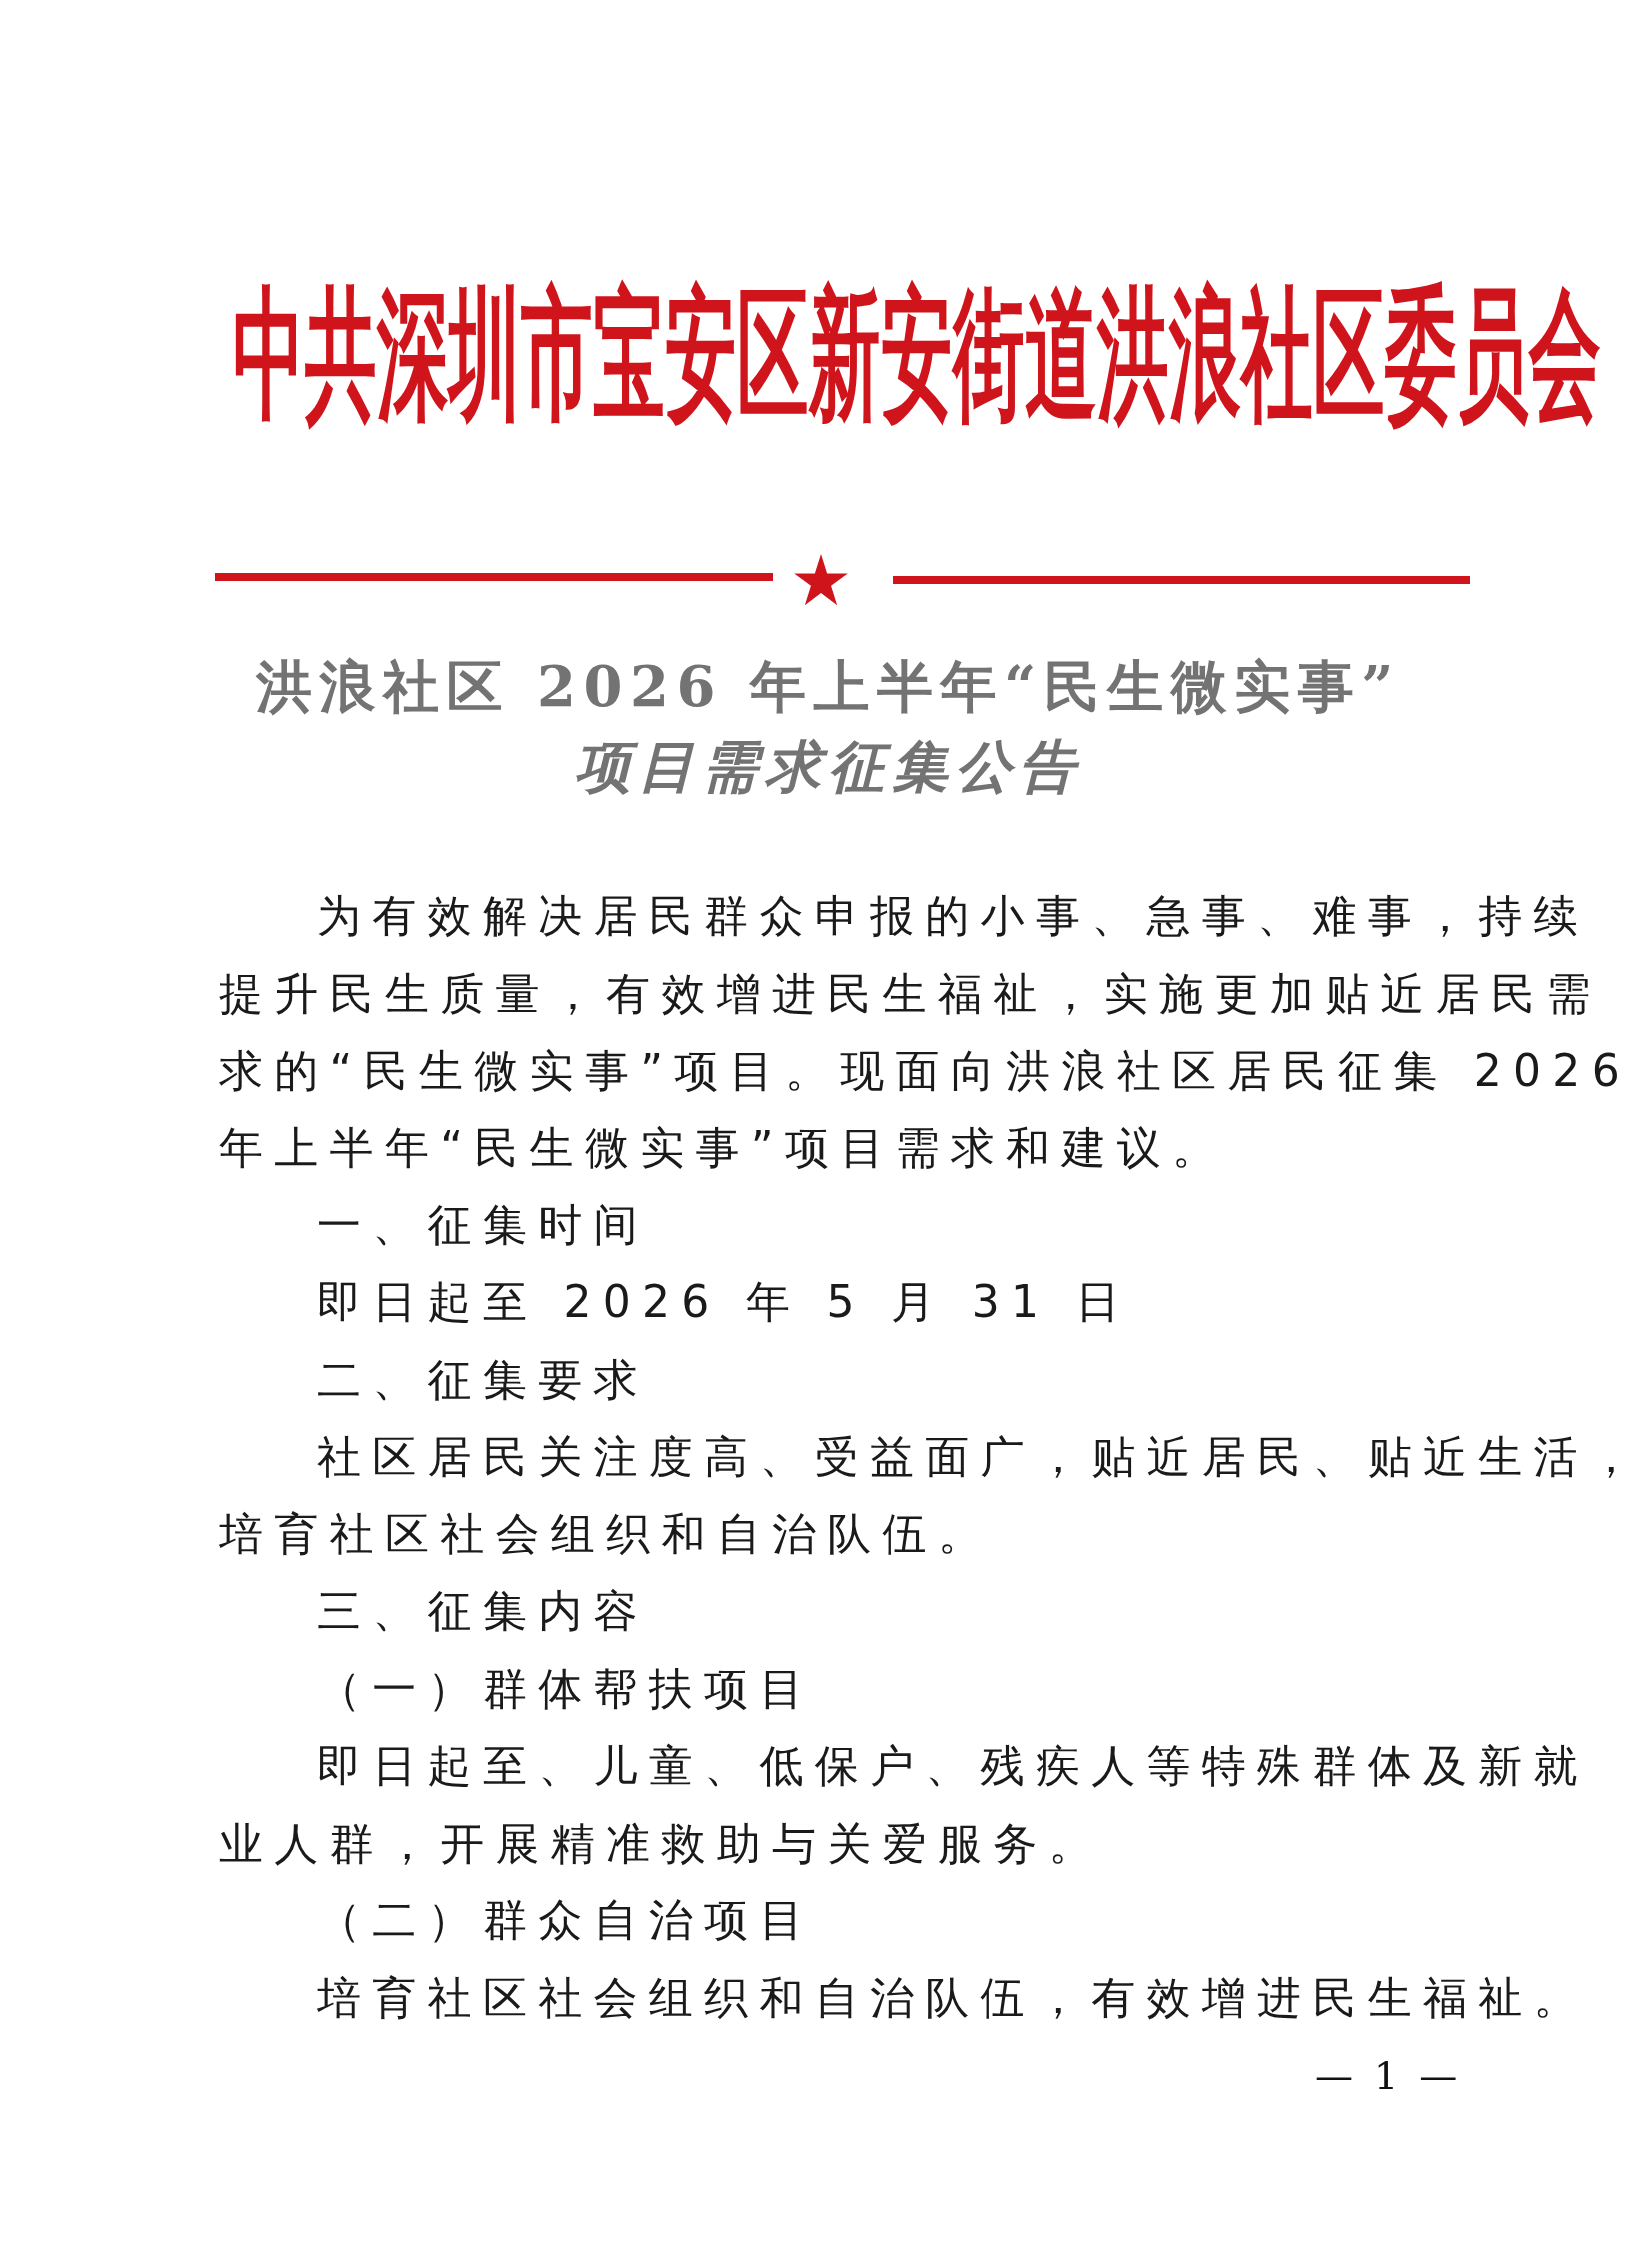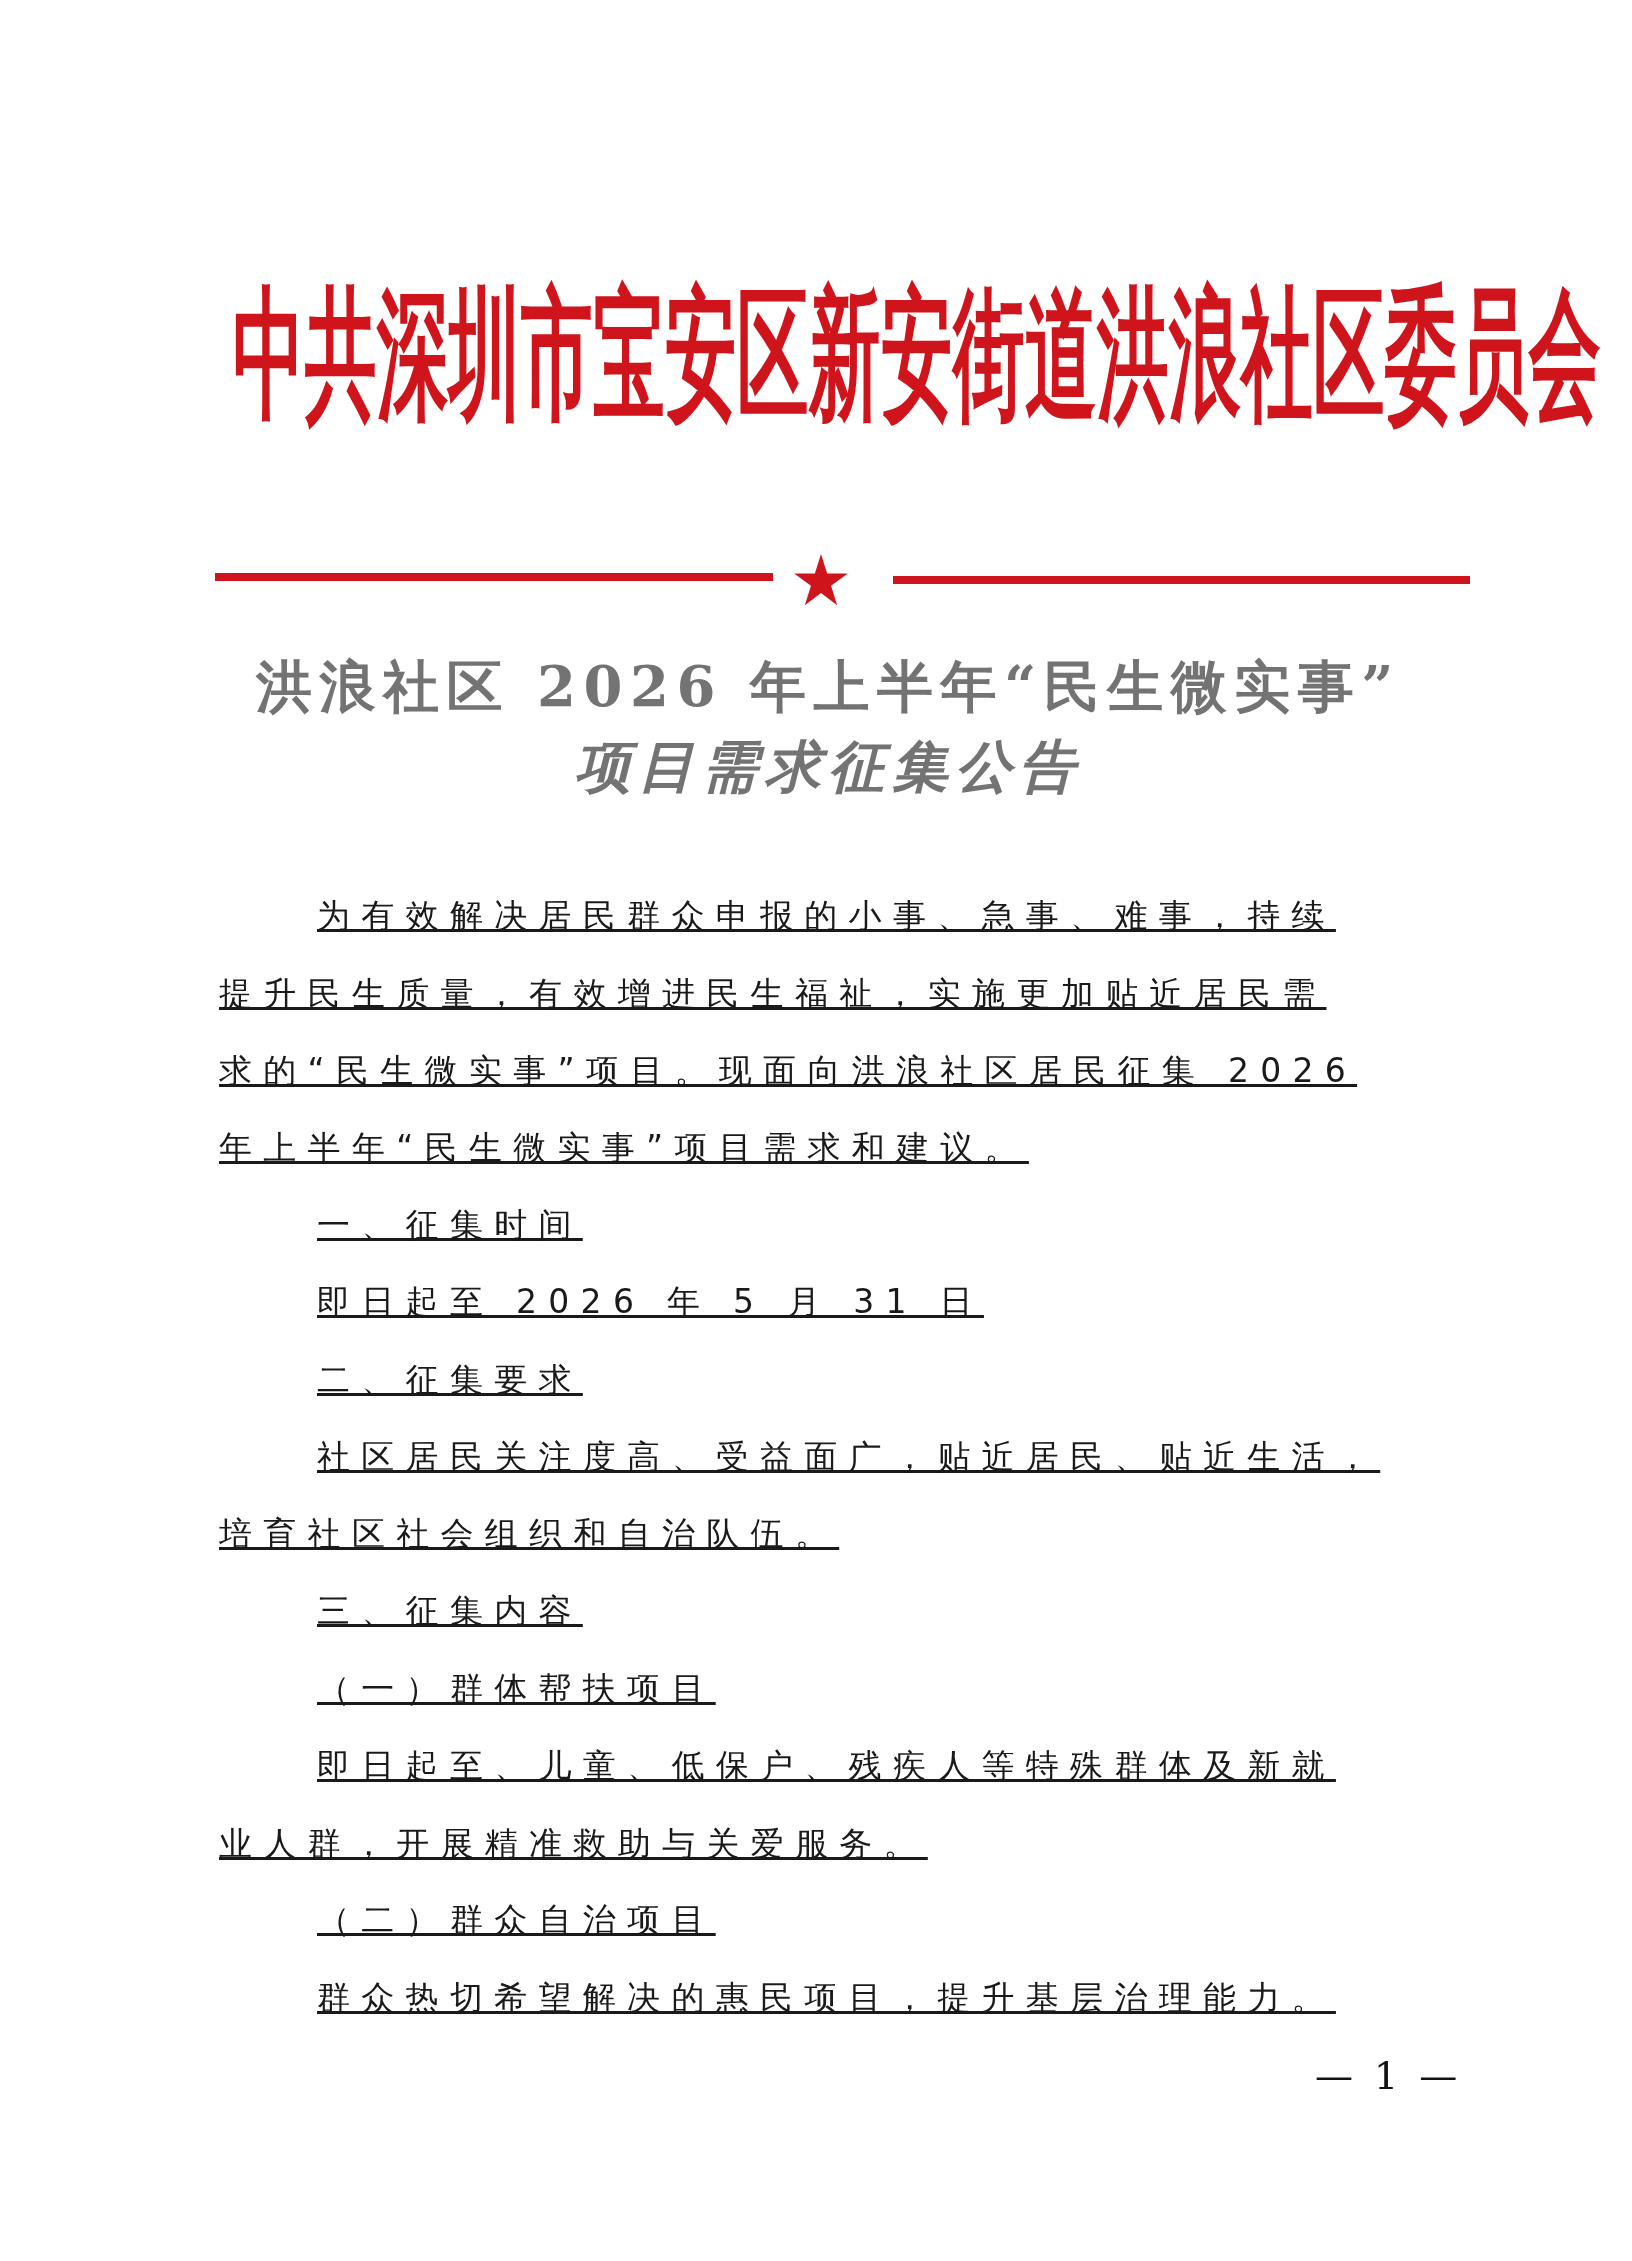--- a/index.html
+++ b/index.html
@@ -69,25 +69,24 @@
       letter-spacing: 7.5px;
       color: #737373;
     }
     .doc-title.line1 { top: 650px; }
     .doc-title.line2 { top: 730px; font-style: italic; }
     .line {
       position: absolute;
       left: 219px;
       white-space: nowrap;
       font-family: "DejaVu Sans", sans-serif;
-      font-size: 33px;
+      font-size: 44px;
       letter-spacing: 11.3px;
       color: #1a1a1a;
       line-height: 53px;
-      text-decoration: underline;
     }
     .indent { left: 317px; }
     .page-number {
       position: absolute;
       left: 1315px;
       top: 2054px;
       font-family: "DejaVu Serif", serif;
       font-size: 38px;
       letter-spacing: 4.5px;
       color: #111;
@@ -136,17 +135,17 @@
   <div class="line indent" style="top:1198px;">一、征集时间</div>
   <div class="line indent" style="top:1275px;">即日起至 2026 年 5 月 31 日</div>
   <div class="line indent" style="top:1353px;">二、征集要求</div>
   <div class="line indent" style="top:1430px;">社区居民关注度高、受益面广，贴近居民、贴近生活，</div>
   <div class="line" style="top:1507px;">培育社区社会组织和自治队伍。</div>
   <div class="line indent" style="top:1584px;">三、征集内容</div>
   <div class="line indent" style="top:1662px;">（一）群体帮扶项目</div>
   <div class="line indent" style="top:1739px;">即日起至、儿童、低保户、残疾人等特殊群体及新就</div>
   <div class="line" style="top:1817px;">业人群，开展精准救助与关爱服务。</div>
   <div class="line indent" style="top:1893px;">（二）群众自治项目</div>
-  <div class="line indent" style="top:1971px;">群众热切希望解决的惠民项目，提升基层治理能力。</div>
+  <div class="line indent" style="top:1971px;">培育社区社会组织和自治队伍，有效增进民生福祉。</div>
 
   <div class="page-number">— 1 —</div>
 </div>
 
 
 </body></html>

